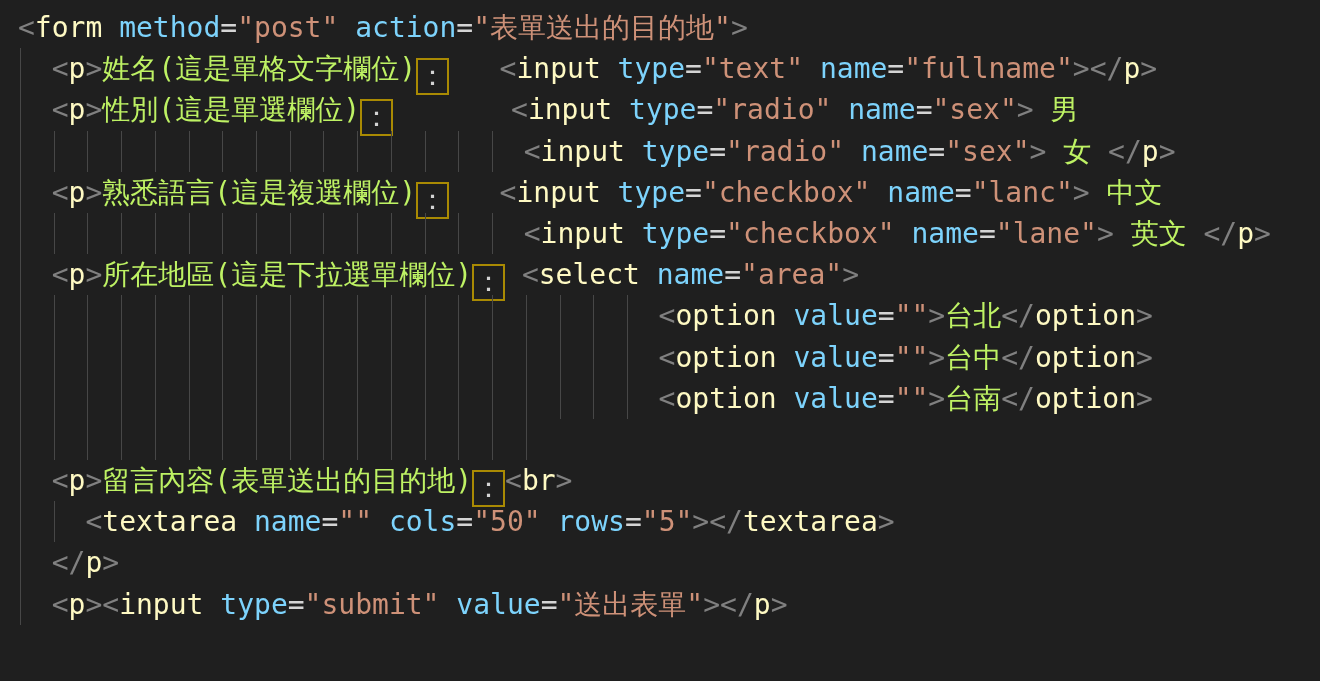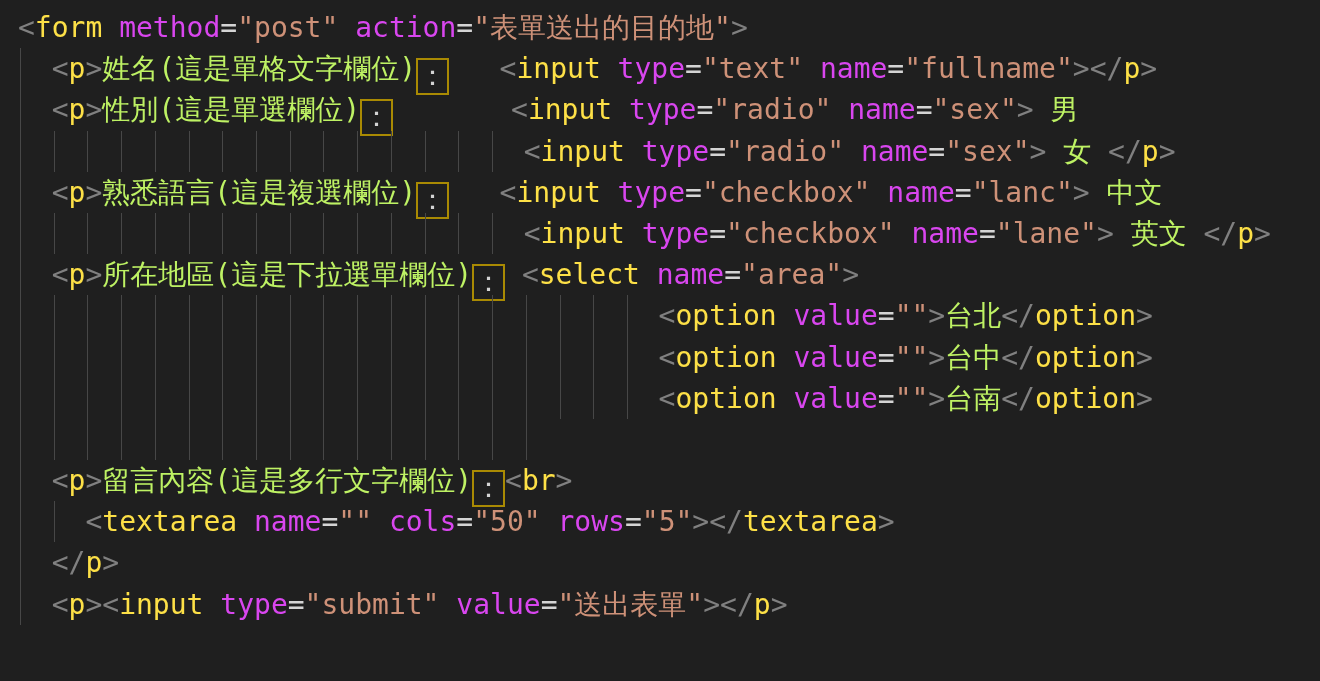--- a/index.html
+++ b/index.html
@@ -32,22 +32,22 @@
     height: 100%;
     background-image: repeating-linear-gradient(
       to right,
       #474747 0px, #474747 1px,
       transparent 1px, transparent 33.72px
     );
     pointer-events: none;
   }
   .content { position: relative; }
   .tk-p { color: #808080; }  
-  .tk-t { color: #fde047; }  
-  .tk-a { color: #d946ef; }  
+  .tk-t { color: #fef9c3; }  
+  .tk-a { color: #7dd3fc; }  
   .tk-e { color: #d4d4d4; }  
   .tk-s { color: #ce9178; }  
   .tk-x { color: #bef264; }  
   .tk-b {                    
     color: #d4d4d4;
     display: inline-block;
     box-sizing: border-box;
     width: 33px;
     height: 37px;
     line-height: 31px;
@@ -64,17 +64,17 @@
     <div class="line"><div class="guides" style="width: 1px;"></div><span class="content"><span class="tk-x">  </span><span class="tk-p">&lt;</span><span class="tk-t">p</span><span class="tk-p">&gt;</span><span class="tk-x">姓名(這是單格文字欄位)</span><span class="tk-b">：</span><span class="tk-x">   </span><span class="tk-p">&lt;</span><span class="tk-t">input</span><span class="tk-x"> </span><span class="tk-a">type</span><span class="tk-e">=</span><span class="tk-s">"text"</span><span class="tk-x"> </span><span class="tk-a">name</span><span class="tk-e">=</span><span class="tk-s">"fullname"</span><span class="tk-p">&gt;</span><span class="tk-p">&lt;/</span><span class="tk-t">p</span><span class="tk-p">&gt;</span></span></div>
     <div class="line"><div class="guides" style="width: 1px;"></div><span class="content"><span class="tk-x">  </span><span class="tk-p">&lt;</span><span class="tk-t">p</span><span class="tk-p">&gt;</span><span class="tk-x">性別(這是單選欄位)</span><span class="tk-b">：</span><span class="tk-x">       </span><span class="tk-p">&lt;</span><span class="tk-t">input</span><span class="tk-x"> </span><span class="tk-a">type</span><span class="tk-e">=</span><span class="tk-s">"radio"</span><span class="tk-x"> </span><span class="tk-a">name</span><span class="tk-e">=</span><span class="tk-s">"sex"</span><span class="tk-p">&gt;</span><span class="tk-x"> 男</span></span></div>
     <div class="line"><div class="guides" style="width: 473.08px;"></div><span class="content"><span class="tk-x">                              </span><span class="tk-p">&lt;</span><span class="tk-t">input</span><span class="tk-x"> </span><span class="tk-a">type</span><span class="tk-e">=</span><span class="tk-s">"radio"</span><span class="tk-x"> </span><span class="tk-a">name</span><span class="tk-e">=</span><span class="tk-s">"sex"</span><span class="tk-p">&gt;</span><span class="tk-x"> 女 </span><span class="tk-p">&lt;/</span><span class="tk-t">p</span><span class="tk-p">&gt;</span></span></div>
     <div class="line"><div class="guides" style="width: 1px;"></div><span class="content"><span class="tk-x">  </span><span class="tk-p">&lt;</span><span class="tk-t">p</span><span class="tk-p">&gt;</span><span class="tk-x">熟悉語言(這是複選欄位)</span><span class="tk-b">：</span><span class="tk-x">   </span><span class="tk-p">&lt;</span><span class="tk-t">input</span><span class="tk-x"> </span><span class="tk-a">type</span><span class="tk-e">=</span><span class="tk-s">"checkbox"</span><span class="tk-x"> </span><span class="tk-a">name</span><span class="tk-e">=</span><span class="tk-s">"lanc"</span><span class="tk-p">&gt;</span><span class="tk-x"> 中文</span></span></div>
     <div class="line"><div class="guides" style="width: 473.08px;"></div><span class="content"><span class="tk-x">                              </span><span class="tk-p">&lt;</span><span class="tk-t">input</span><span class="tk-x"> </span><span class="tk-a">type</span><span class="tk-e">=</span><span class="tk-s">"checkbox"</span><span class="tk-x"> </span><span class="tk-a">name</span><span class="tk-e">=</span><span class="tk-s">"lane"</span><span class="tk-p">&gt;</span><span class="tk-x"> 英文 </span><span class="tk-p">&lt;/</span><span class="tk-t">p</span><span class="tk-p">&gt;</span></span></div>
     <div class="line"><div class="guides" style="width: 1px;"></div><span class="content"><span class="tk-x">  </span><span class="tk-p">&lt;</span><span class="tk-t">p</span><span class="tk-p">&gt;</span><span class="tk-x">所在地區(這是下拉選單欄位)</span><span class="tk-b">：</span><span class="tk-x"> </span><span class="tk-p">&lt;</span><span class="tk-t">select</span><span class="tk-x"> </span><span class="tk-a">name</span><span class="tk-e">=</span><span class="tk-s">"area"</span><span class="tk-p">&gt;</span></span></div>
     <div class="line"><div class="guides" style="width: 607.96px;"></div><span class="content"><span class="tk-x">                                      </span><span class="tk-p">&lt;</span><span class="tk-t">option</span><span class="tk-x"> </span><span class="tk-a">value</span><span class="tk-e">=</span><span class="tk-s">""</span><span class="tk-p">&gt;</span><span class="tk-x">台北</span><span class="tk-p">&lt;/</span><span class="tk-t">option</span><span class="tk-p">&gt;</span></span></div>
     <div class="line"><div class="guides" style="width: 607.96px;"></div><span class="content"><span class="tk-x">                                      </span><span class="tk-p">&lt;</span><span class="tk-t">option</span><span class="tk-x"> </span><span class="tk-a">value</span><span class="tk-e">=</span><span class="tk-s">""</span><span class="tk-p">&gt;</span><span class="tk-x">台中</span><span class="tk-p">&lt;/</span><span class="tk-t">option</span><span class="tk-p">&gt;</span></span></div>
     <div class="line"><div class="guides" style="width: 607.96px;"></div><span class="content"><span class="tk-x">                                      </span><span class="tk-p">&lt;</span><span class="tk-t">option</span><span class="tk-x"> </span><span class="tk-a">value</span><span class="tk-e">=</span><span class="tk-s">""</span><span class="tk-p">&gt;</span><span class="tk-x">台南</span><span class="tk-p">&lt;/</span><span class="tk-t">option</span><span class="tk-p">&gt;</span></span></div>
     <div class="line"><div class="guides" style="width: 506.8px;"></div></div>
-    <div class="line"><div class="guides" style="width: 1px;"></div><span class="content"><span class="tk-x">  </span><span class="tk-p">&lt;</span><span class="tk-t">p</span><span class="tk-p">&gt;</span><span class="tk-x">留言內容(這是多行文字欄位)</span><span class="tk-b">：</span><span class="tk-p">&lt;</span><span class="tk-t">br</span><span class="tk-p">&gt;</span></span></div>
+    <div class="line"><div class="guides" style="width: 1px;"></div><span class="content"><span class="tk-x">  </span><span class="tk-p">&lt;</span><span class="tk-t">p</span><span class="tk-p">&gt;</span><span class="tk-x">留言內容(表單送出的目的地)</span><span class="tk-b">：</span><span class="tk-p">&lt;</span><span class="tk-t">br</span><span class="tk-p">&gt;</span></span></div>
     <div class="line"><div class="guides" style="width: 34.72px;"></div><span class="content"><span class="tk-x">    </span><span class="tk-p">&lt;</span><span class="tk-t">textarea</span><span class="tk-x"> </span><span class="tk-a">name</span><span class="tk-e">=</span><span class="tk-s">""</span><span class="tk-x"> </span><span class="tk-a">cols</span><span class="tk-e">=</span><span class="tk-s">"50"</span><span class="tk-x"> </span><span class="tk-a">rows</span><span class="tk-e">=</span><span class="tk-s">"5"</span><span class="tk-p">&gt;</span><span class="tk-p">&lt;/</span><span class="tk-t">textarea</span><span class="tk-p">&gt;</span></span></div>
     <div class="line"><div class="guides" style="width: 1px;"></div><span class="content"><span class="tk-x">  </span><span class="tk-p">&lt;/</span><span class="tk-t">p</span><span class="tk-p">&gt;</span></span></div>
     <div class="line"><div class="guides" style="width: 1px;"></div><span class="content"><span class="tk-x">  </span><span class="tk-p">&lt;</span><span class="tk-t">p</span><span class="tk-p">&gt;</span><span class="tk-p">&lt;</span><span class="tk-t">input</span><span class="tk-x"> </span><span class="tk-a">type</span><span class="tk-e">=</span><span class="tk-s">"submit"</span><span class="tk-x"> </span><span class="tk-a">value</span><span class="tk-e">=</span><span class="tk-s">"送出表單"</span><span class="tk-p">&gt;</span><span class="tk-p">&lt;/</span><span class="tk-t">p</span><span class="tk-p">&gt;</span></span></div>
   </div>
 
 </body></html>

